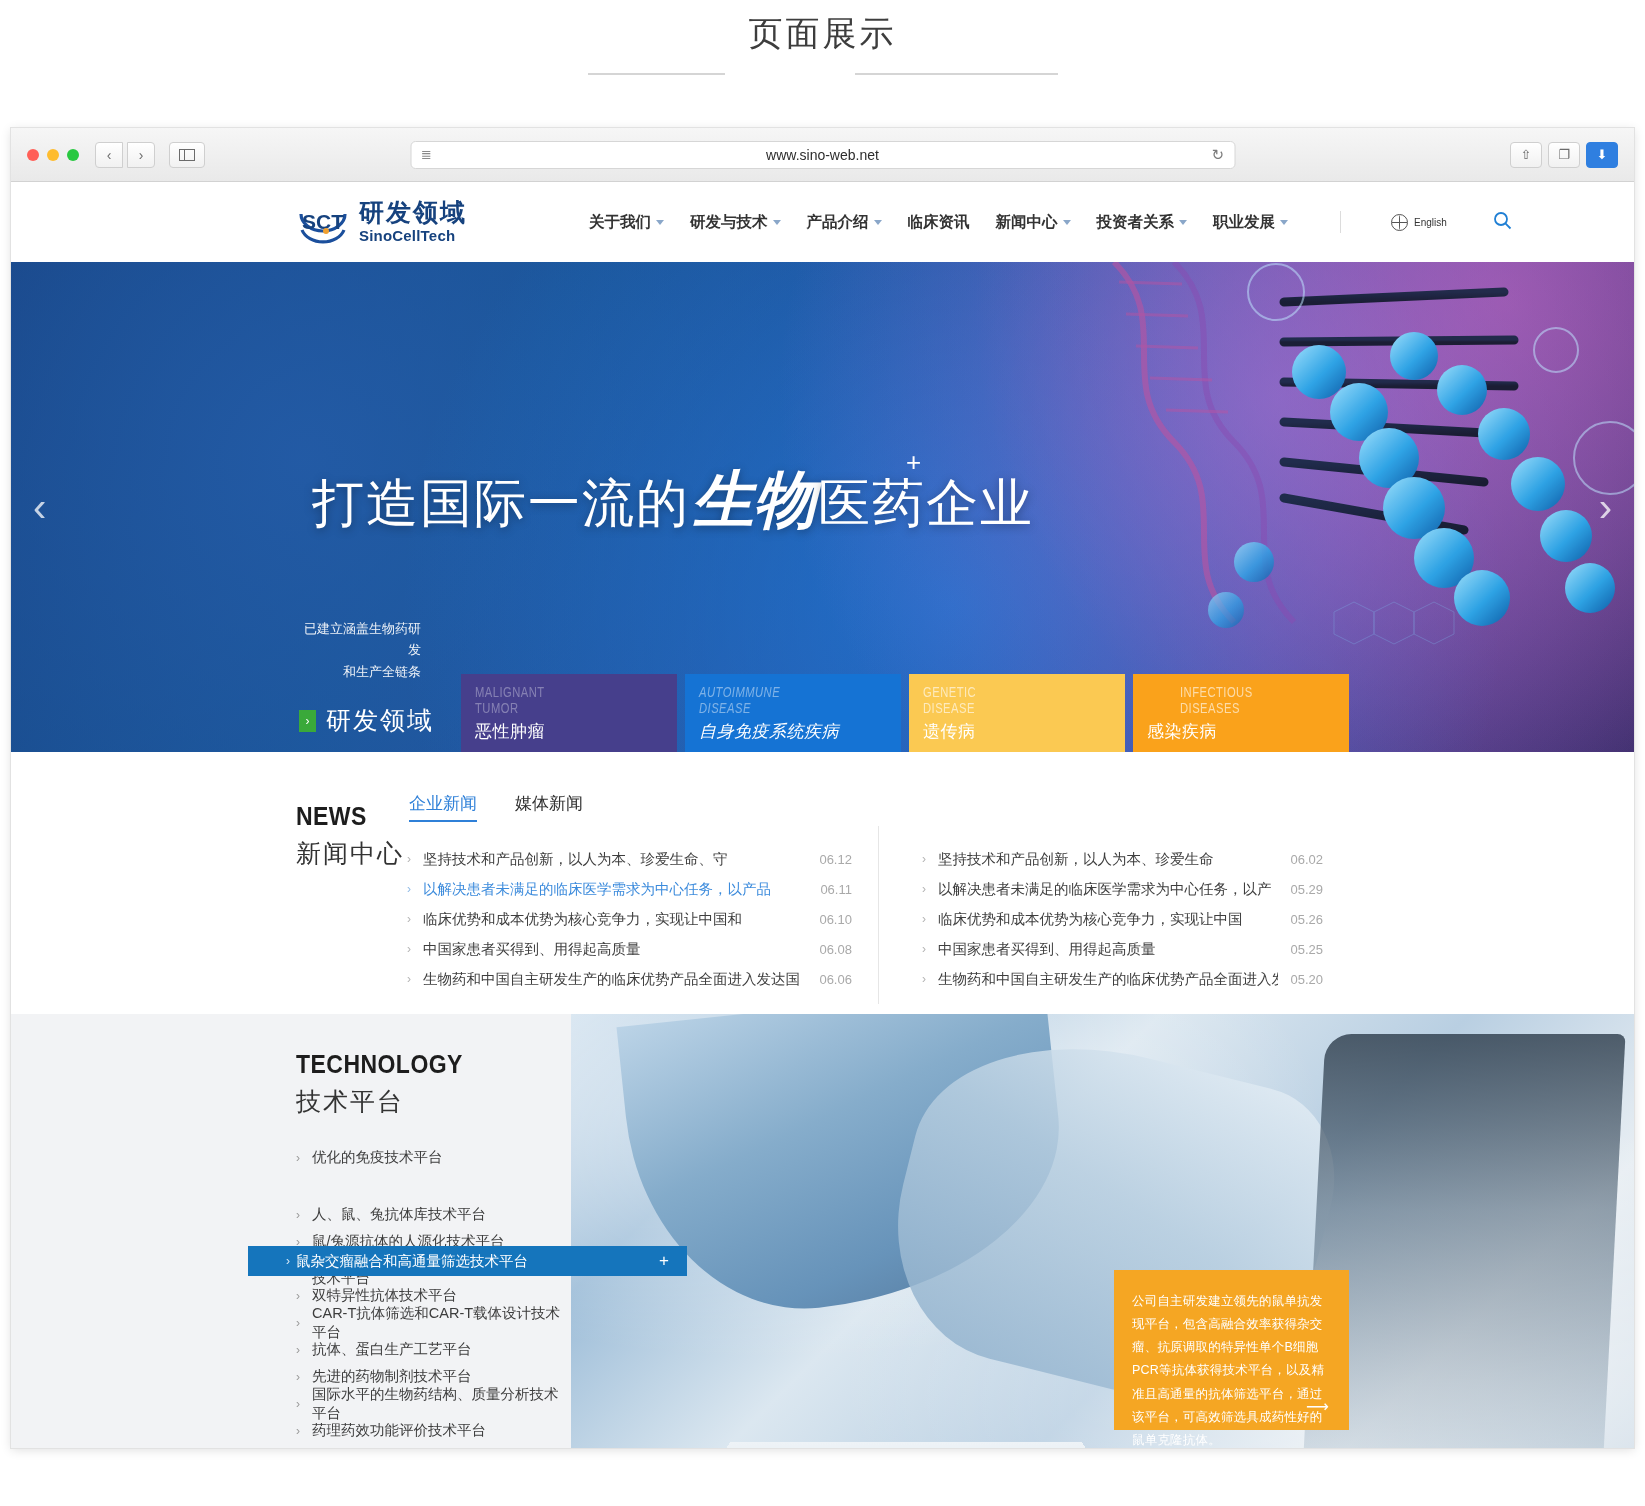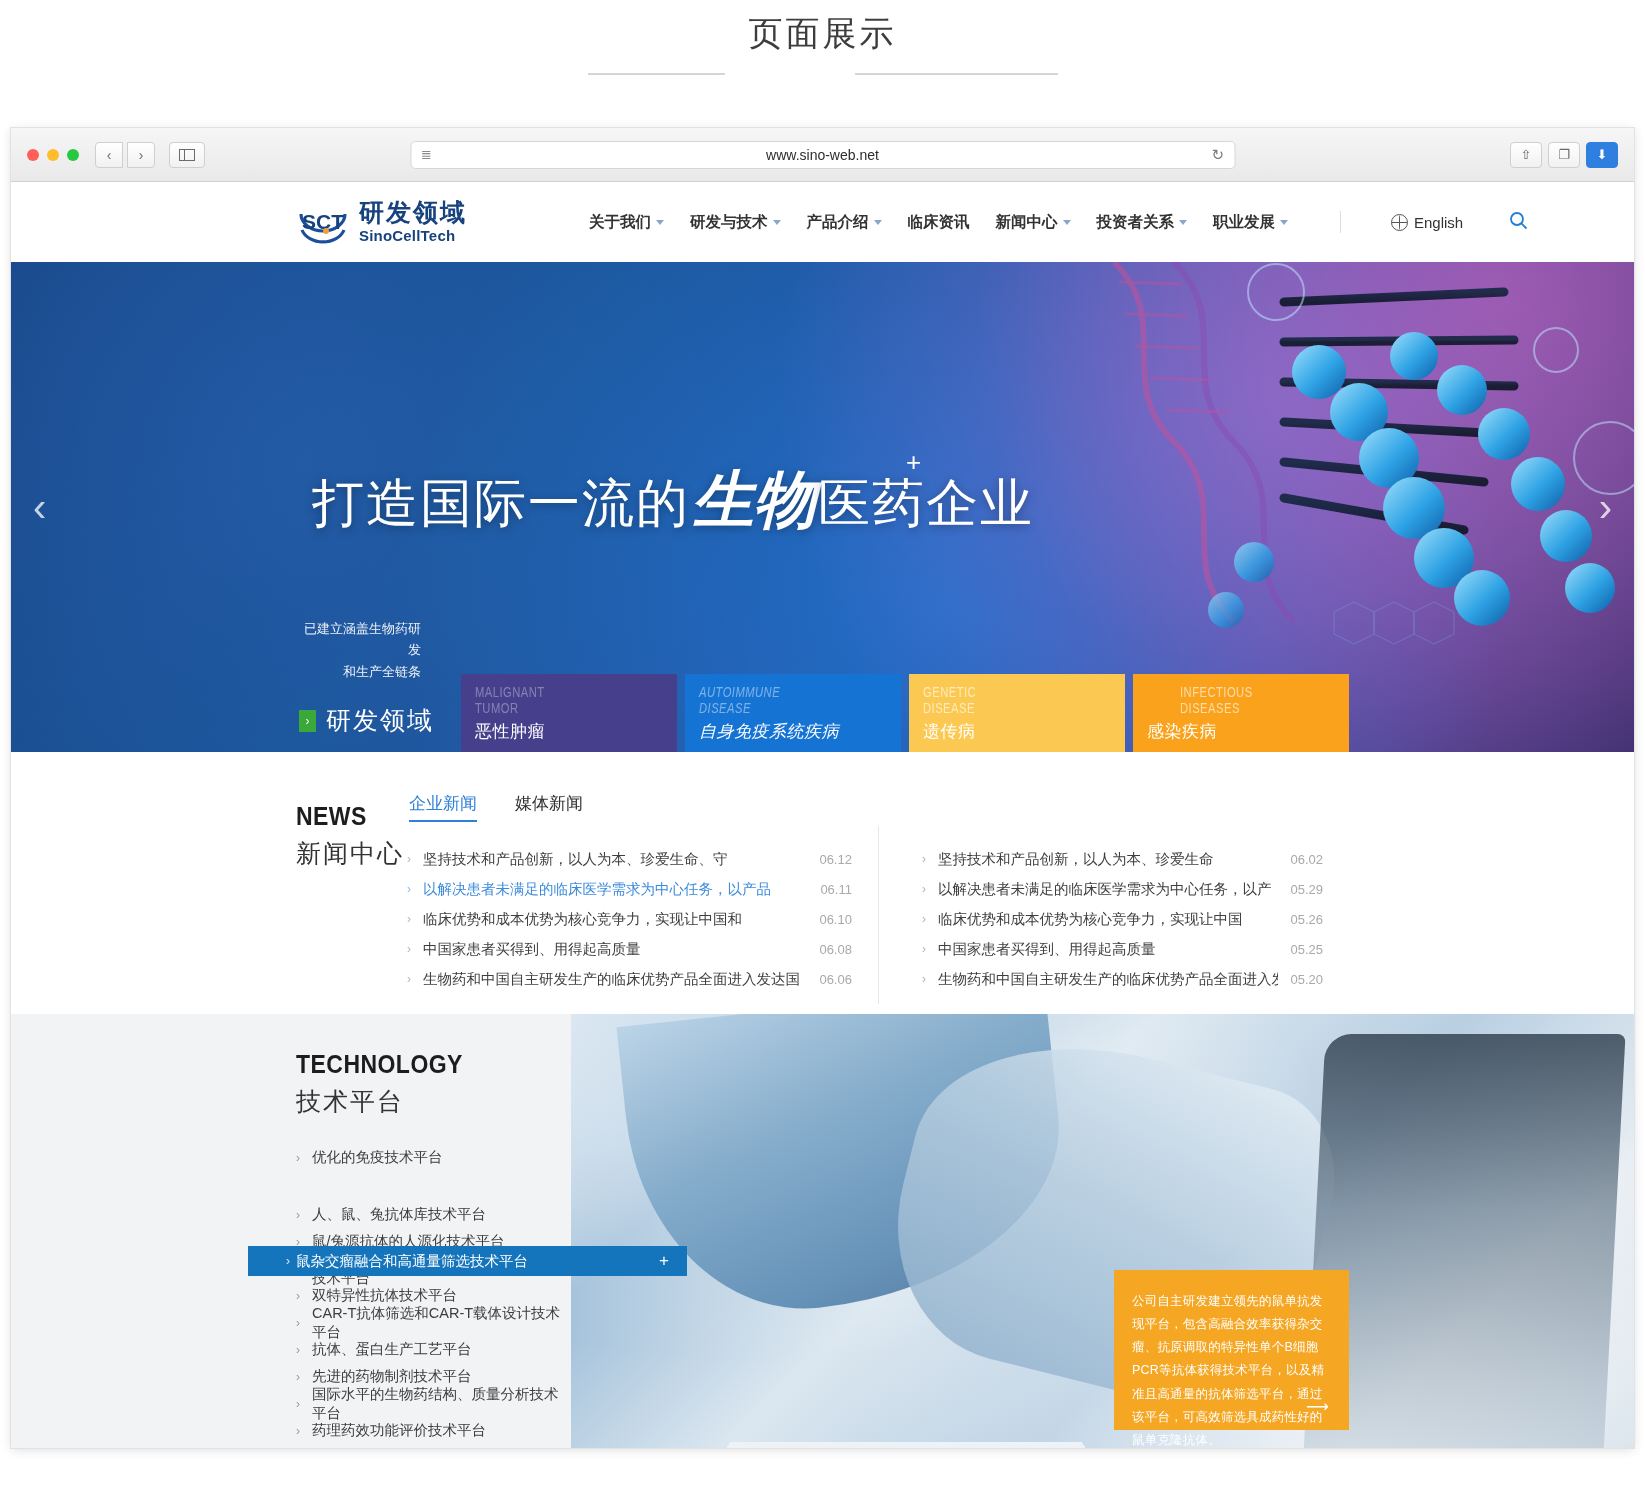--- a/index.html
+++ b/index.html
@@ -141,21 +141,21 @@
   }
   .caret {
     width: 0; height: 0;
     border-left: 4px solid transparent;
     border-right: 4px solid transparent;
     border-top: 5px solid #8aa7c9;
   }
   .nav-sep { width: 1px; height: 22px; background: #dcdcdc; margin-left: 26px; }
   .lang {
     display:flex; align-items:center; gap:6px;
-    font-size:15px; color:#333; margin-left: 24px;
+    font-size:10px; color:#333; margin-left: 24px;
   }
   .globe { width:17px; height:17px; border:1.4px solid #555; border-radius:50%; position:relative; }
   .globe::before { content:""; position:absolute; left:0; top:7px; width:100%; height:1.4px; background:#555; }
   .globe::after { content:""; position:absolute; left:6.5px; top:0; width:1.4px; height:100%; background:#555;
     box-shadow: none; border-radius:50%; }
   .search-ic { margin-left: 20px; }
 
   
   .hero {
     position: relative;

